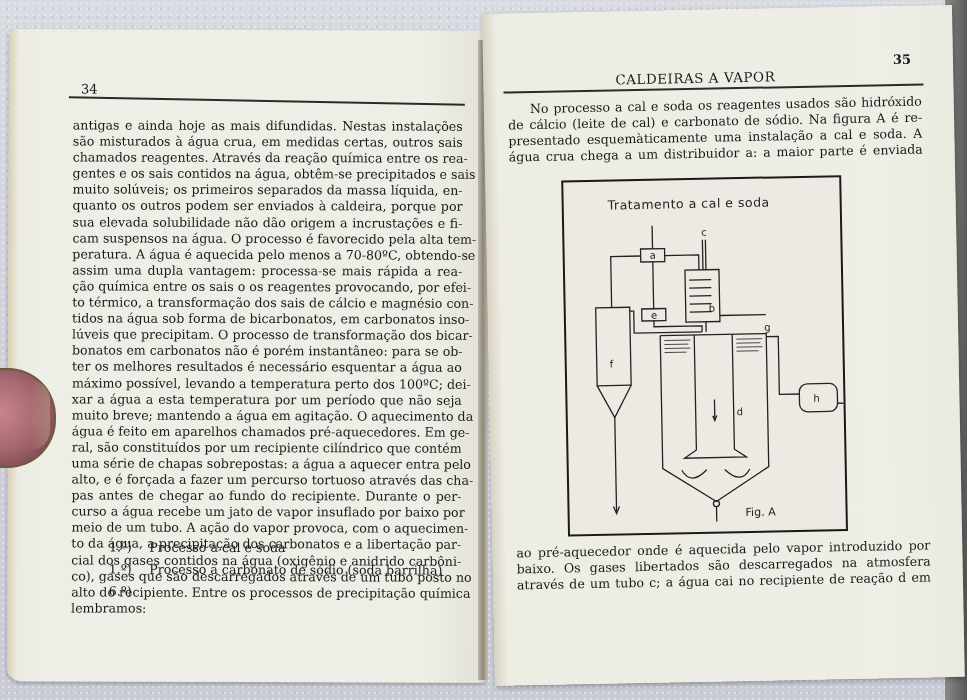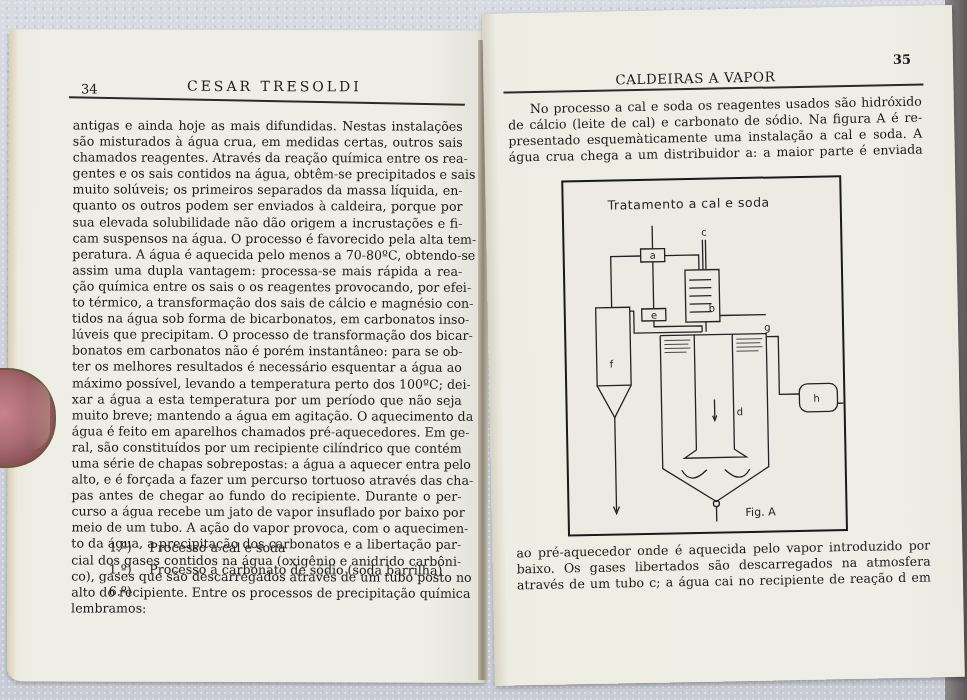--- a/index.html
+++ b/index.html
@@ -38,21 +38,20 @@
   .thumbnail{position:absolute;left:30px;top:380px;width:20px;height:70px;border-radius:0 30px 30px 0;background:linear-gradient(90deg,rgba(255,255,255,0),rgba(220,200,170,.35));}
 </style>
 </head>
 <body>
 
 <div class="foam"></div>
 <div class="darkedge"></div>
 
 <div class="page-left">
   <div class="running pnum" style="left:72px;top:52px;">34</div>
-  <div class="running author" style="left:178px;top:48px;">CESAR TRESOLDI</div>
   <div class="rule" style="left:60px;top:70px;width:396px;transform:rotate(0.9deg);"></div>
 
   <div class="text" style="left:64px;top:88px;width:390px;">
     <span class="line">antigas e ainda hoje as mais difundidas. Nestas instalações</span>
     <span class="line">são misturados à água crua, em medidas certas, outros sais</span>
     <span class="line">chamados reagentes. Através da reação química entre os rea-</span>
     <span class="line">gentes e os sais contidos na água, obtêm-se precipitados e sais</span>
     <span class="line">muito solúveis; os primeiros separados da massa líquida, en-</span>
     <span class="line">quanto os outros podem ser enviados à caldeira, porque por</span>
     <span class="line">sua elevada solubilidade não dão origem a incrustações e fi-</span>

